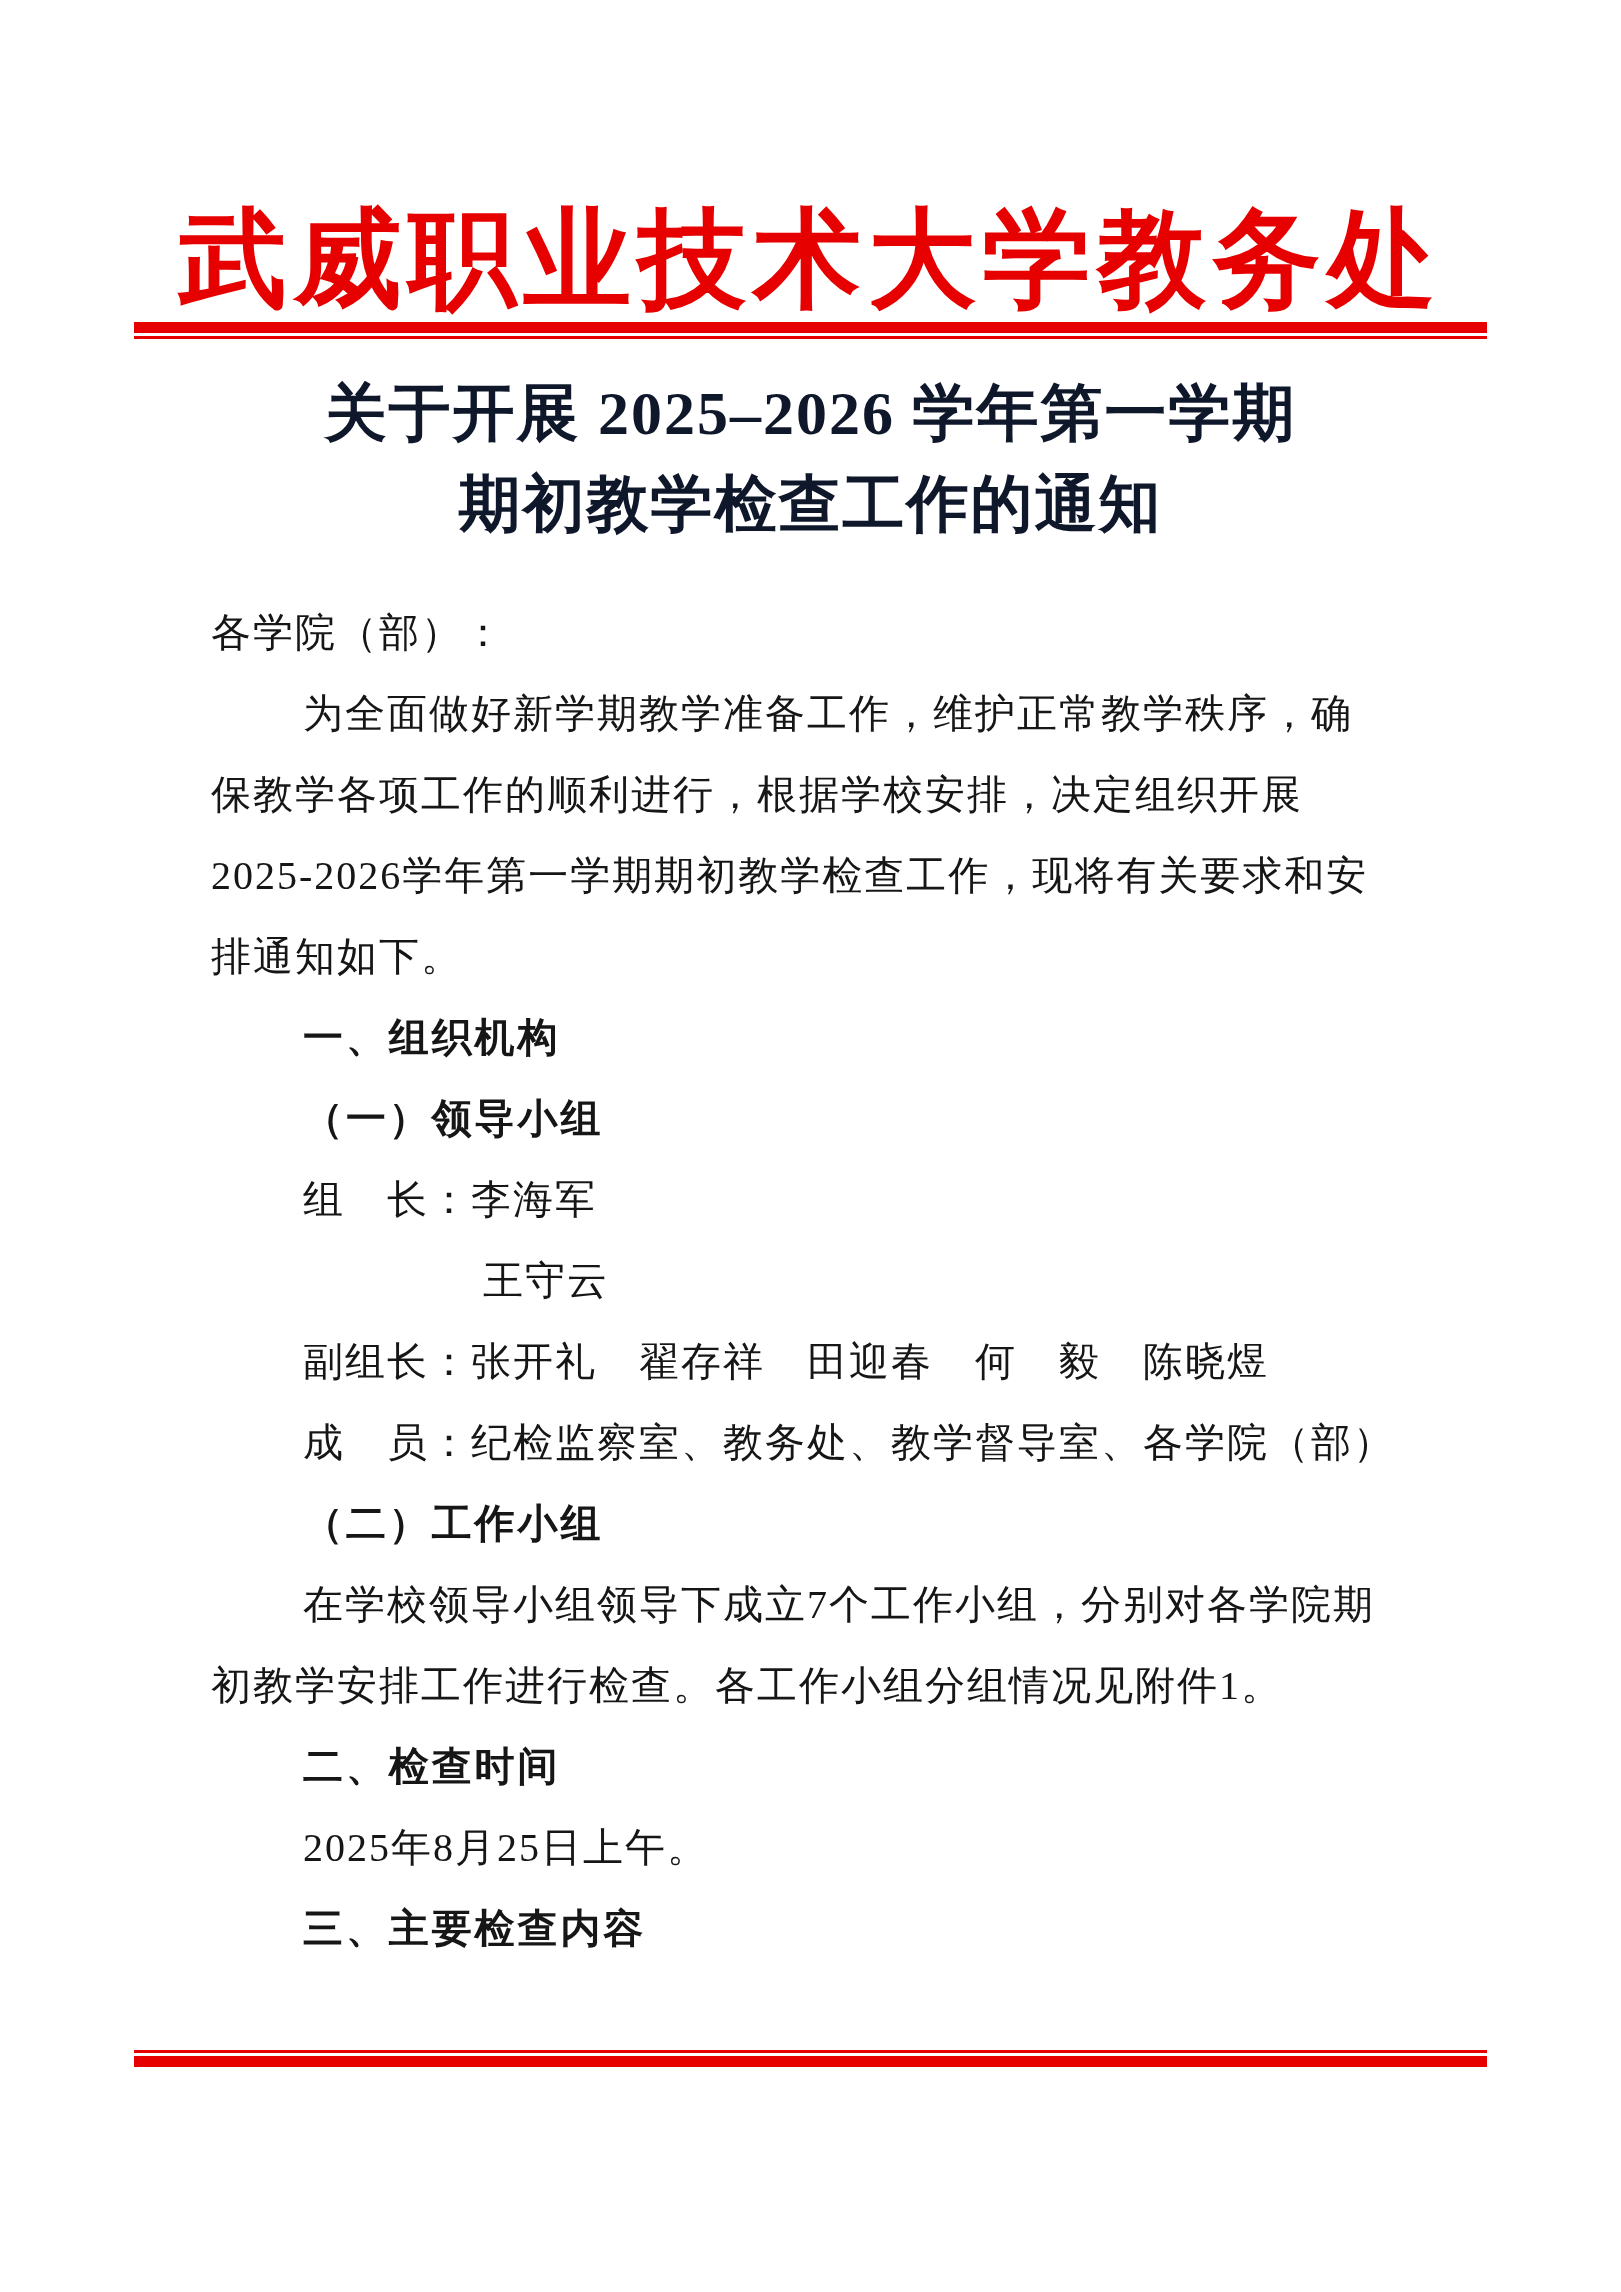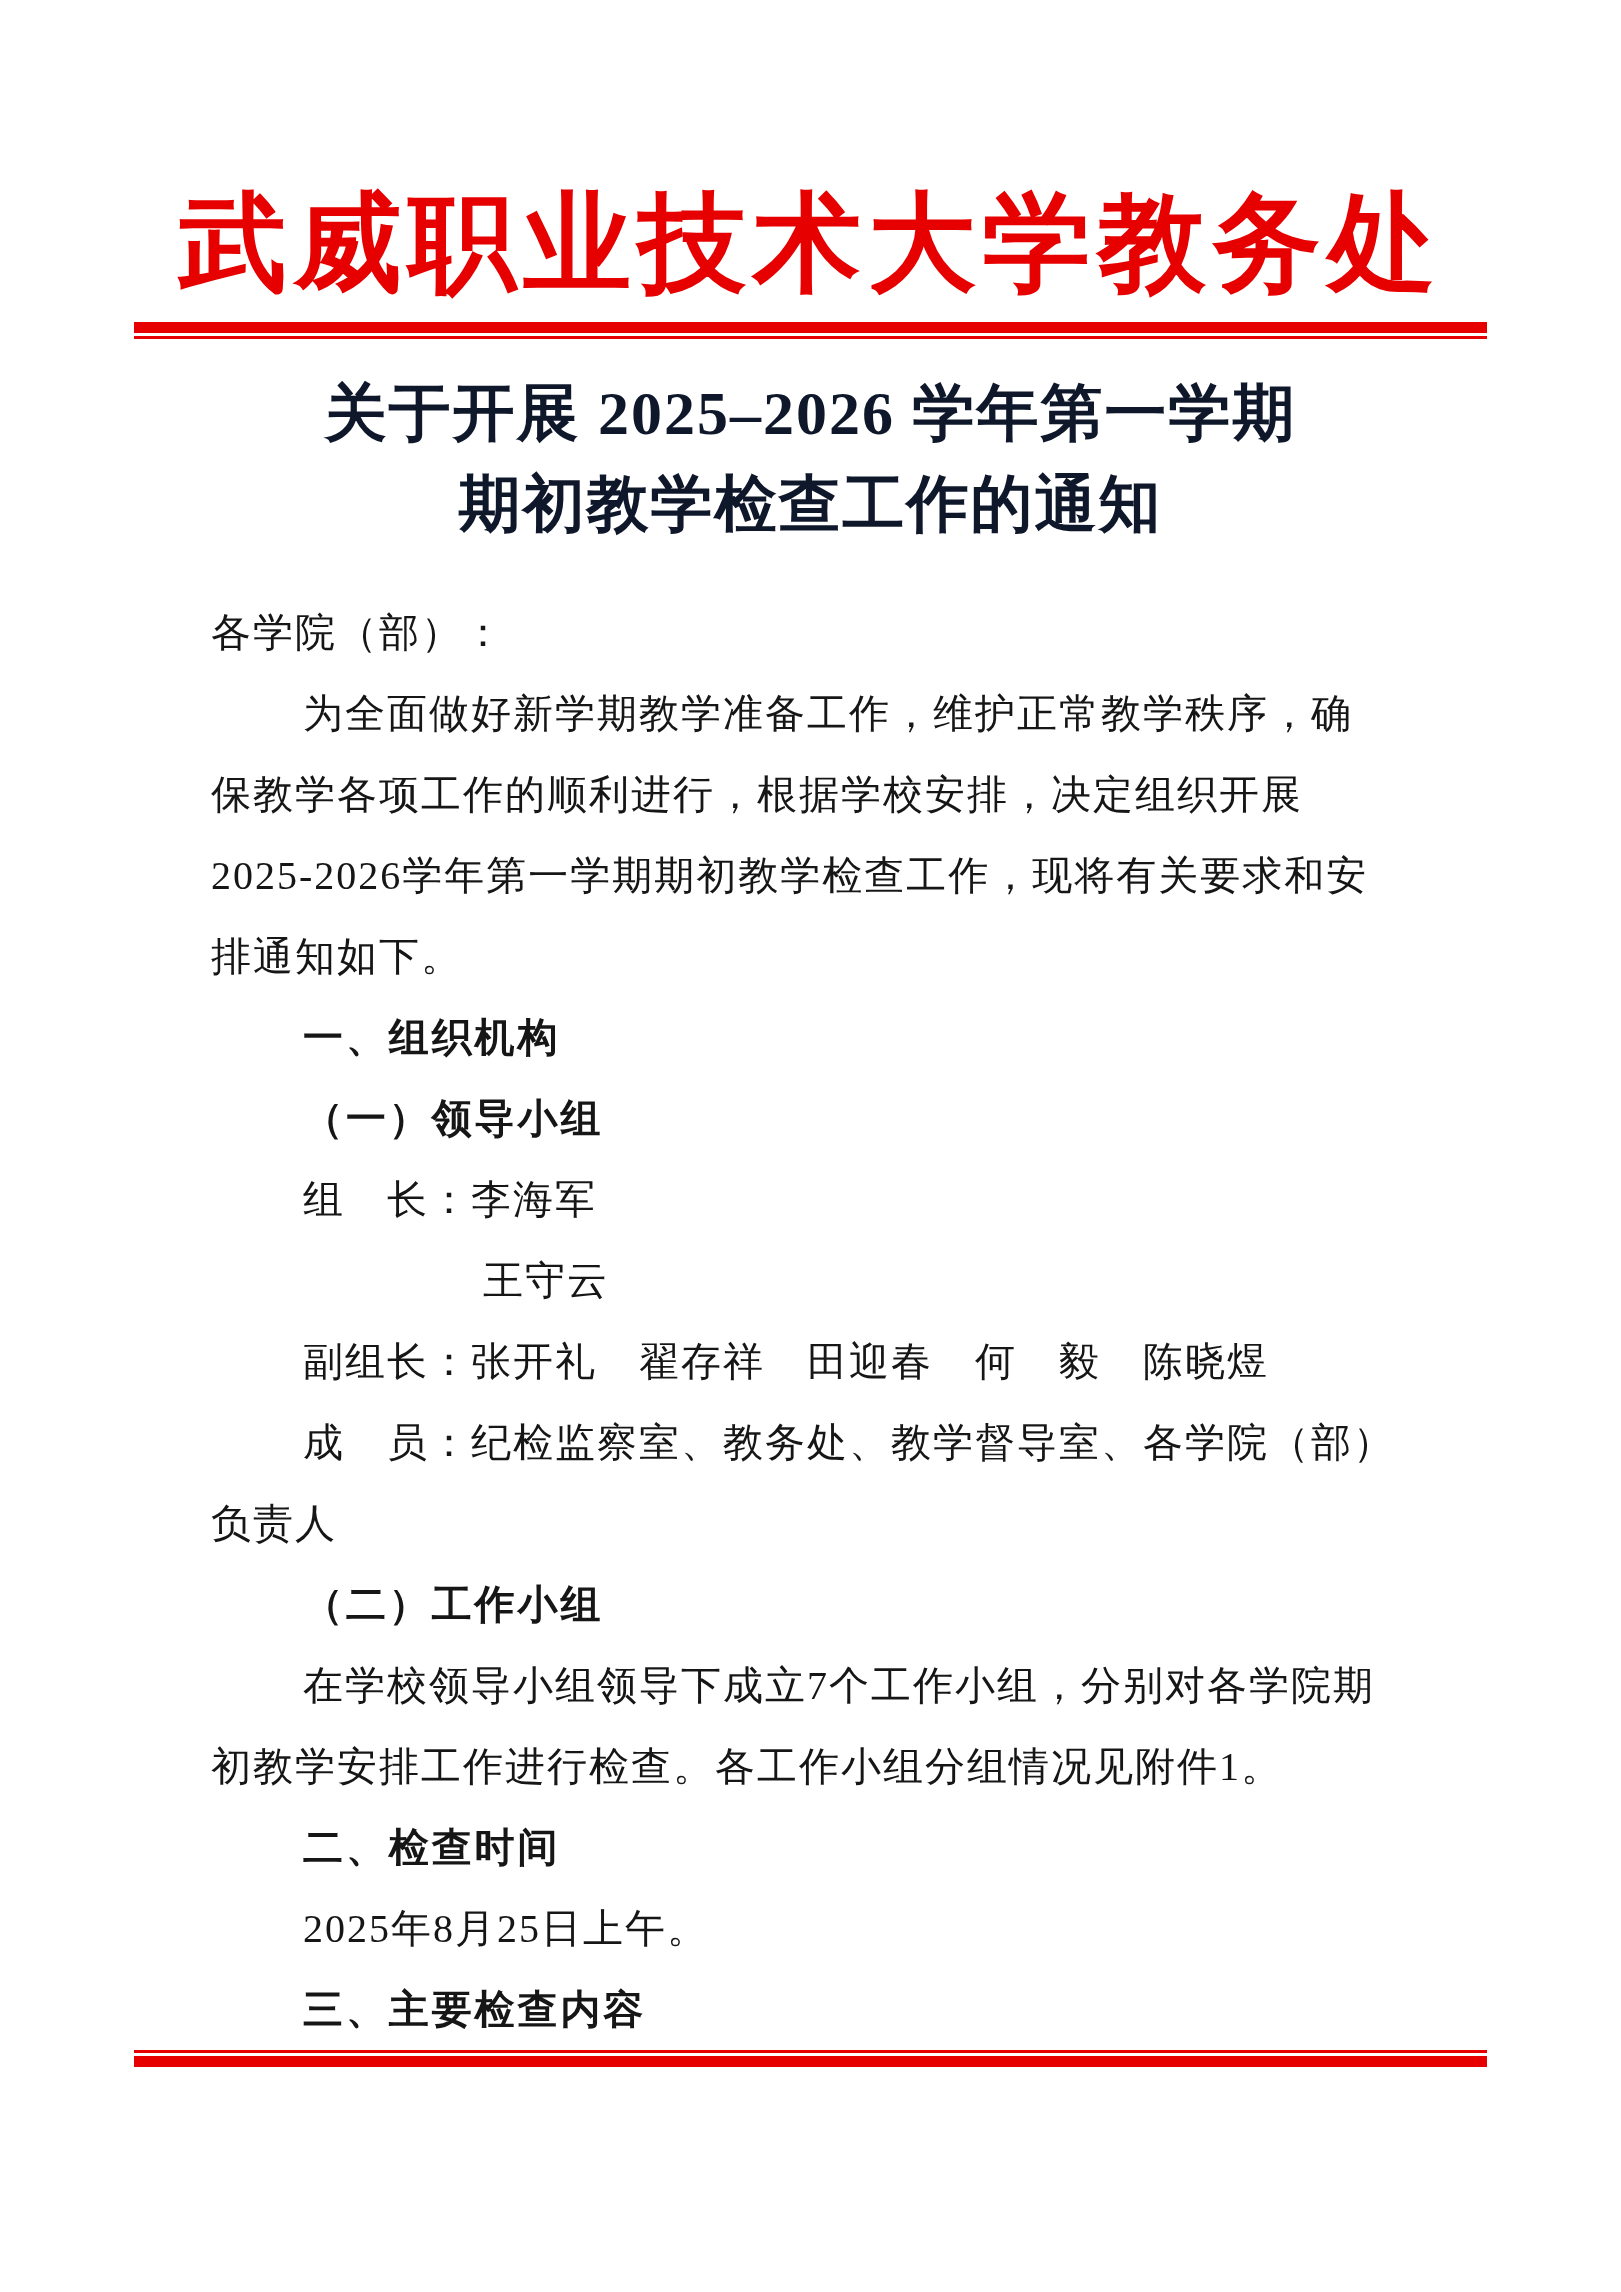--- a/index.html
+++ b/index.html
@@ -12,21 +12,21 @@
     width:1621px;
     height:2293px;
     background:#ffffff;
     overflow:hidden;
     font-family:"Liberation Serif","DejaVu Serif",serif;
     color:var(--ink);
   }
   
   .masthead{
     position:absolute;
-    top:180px;
+    top:196px;
     left:0;
     width:100%;
     text-align:center;
     font-family:"Liberation Serif","DejaVu Serif",serif;
     font-weight:bold;
     font-size:108px;
     line-height:127px;
     letter-spacing:6.9px;
     color:var(--accent-red);
     white-space:nowrap;
@@ -103,21 +103,20 @@
     <div class="ln indent">为全面做好新学期教学准备工作，维护正常教学秩序，确</div>
     <div class="ln">保教学各项工作的顺利进行，根据学校安排，决定组织开展</div>
     <div class="ln">2025-2026学年第一学期期初教学检查工作，现将有关要求和安</div>
     <div class="ln">排通知如下。</div>
     <div class="ln indent h-sans">一、组织机构</div>
     <div class="ln indent h-kai">（一）领导小组</div>
     <div class="ln indent">组　长：李海军</div>
     <div class="ln indent-names">王守云</div>
     <div class="ln indent">副组长：张开礼　翟存祥　田迎春　何　毅　陈晓煜</div>
     <div class="ln indent">成　员：纪检监察室、教务处、教学督导室、各学院（部）</div>
-    <div class="ln">负责人</div>
     <div class="ln indent h-kai">（二）工作小组</div>
     <div class="ln indent">在学校领导小组领导下成立7个工作小组，分别对各学院期</div>
     <div class="ln">初教学安排工作进行检查。各工作小组分组情况见附件1。</div>
     <div class="ln indent h-sans">二、检查时间</div>
     <div class="ln indent">2025年8月25日上午。</div>
     <div class="ln indent h-sans">三、主要检查内容</div>
   </div>
 
   <div class="sep sep-bottom">
     <div class="rule-thin"></div>

